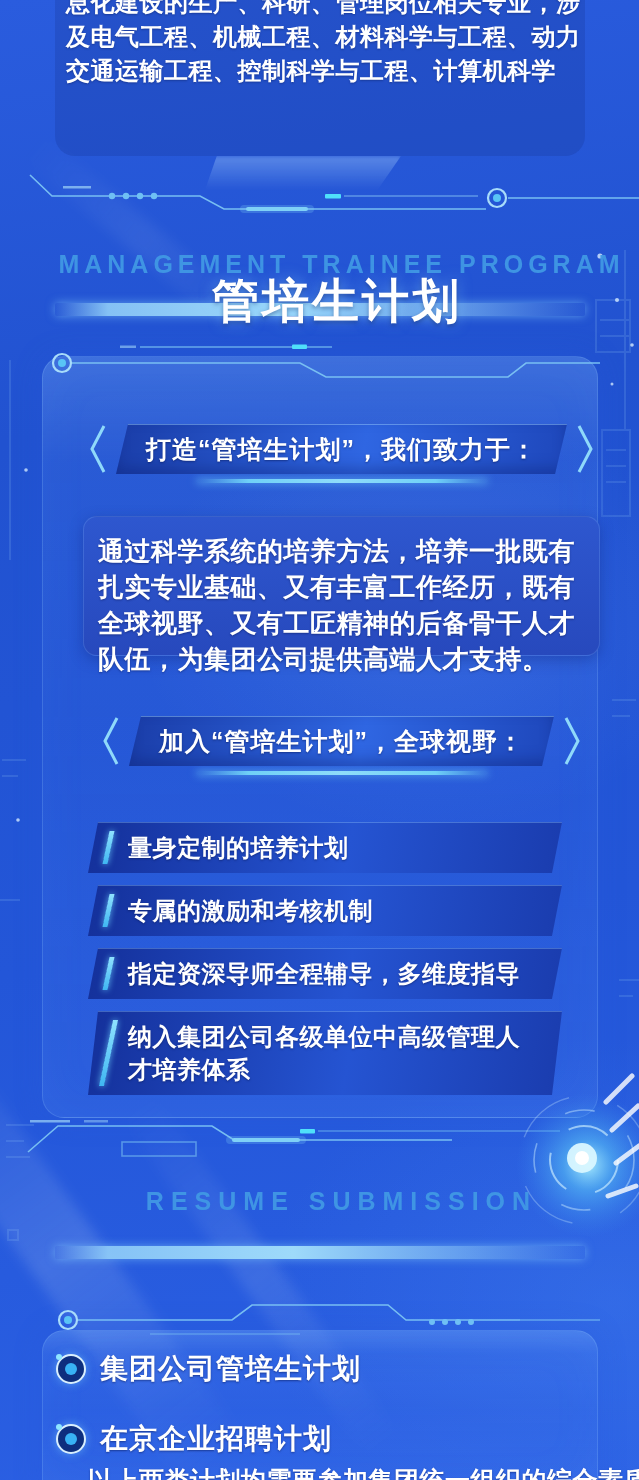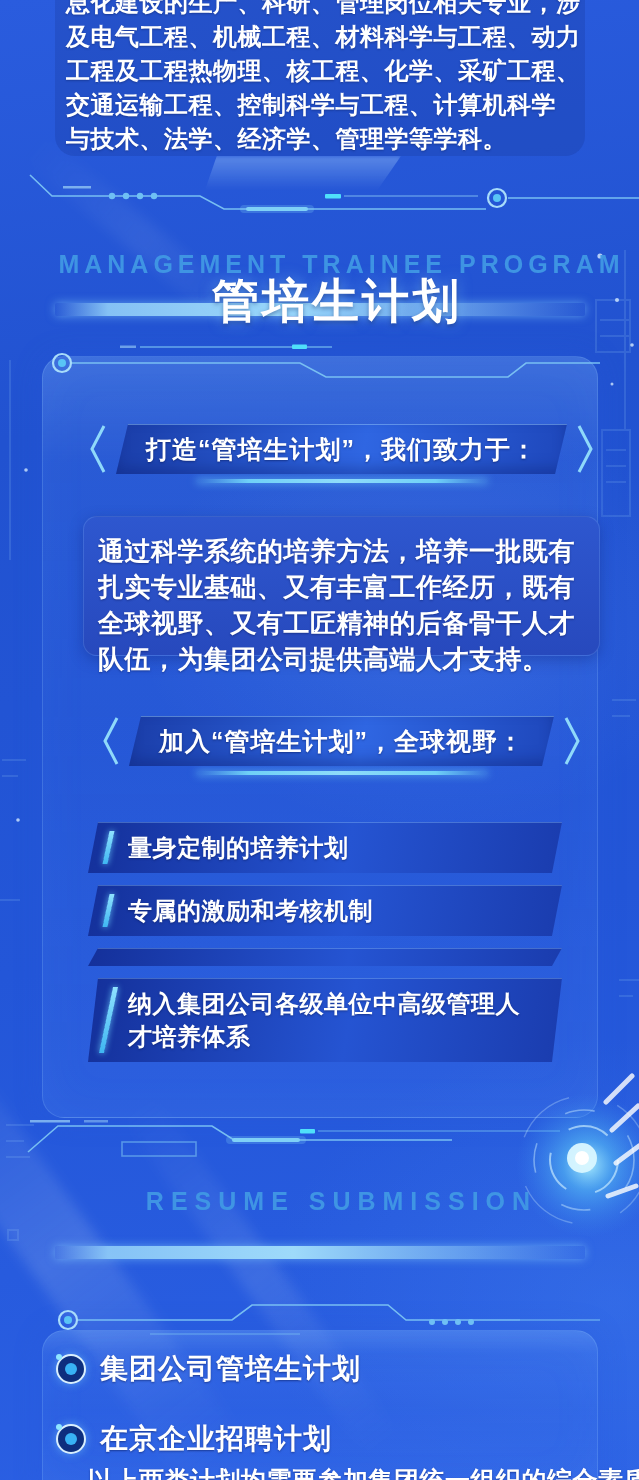--- a/index.html
+++ b/index.html
@@ -150,23 +150,21 @@
       <circle cx="612" cy="384" r="1.5"></circle>
         <circle cx="26" cy="470" r="1.8"></circle>
         <circle cx="18" cy="820" r="1.8"></circle>
     </g>
   </svg>
 
   <div class="abs top-panel"></div>
   <div class="abs top-text">
     <div class="nowrap">息化建设的生产、科研、管理岗位相关专业，涉</div>
     <div class="nowrap">及电气工程、机械工程、材料科学与工程、动力</div>
-    <div class="nowrap">工程及工程热物理、核工程、化学、采矿工程、</div>
     <div class="nowrap">交通运输工程、控制科学与工程、计算机科学</div>
-    <div class="nowrap">与技术、法学、经济学、管理学等学科。</div>
   </div>
 
   <svg class="deco" style="left:0;top:173px;" width="639" height="52" viewBox="0 0 639 52">
     <g fill="none" stroke="#7cc4f3" stroke-width="1.6" opacity="0.95">
       <path d="M30 2 L52 23 H200 L224 36 H486"></path>
       <path d="M508 25 H639"></path>
     </g>
     <circle cx="497" cy="25" r="9" fill="none" stroke="#a8dcfa" stroke-width="2.2"></circle>
     <circle cx="497" cy="25" r="4" fill="#59c4f6"></circle>
     <g fill="#6fc0f4">
@@ -240,20 +238,21 @@
     <div class="benefit">
       <span class="slash"></span>
       <div class="btext">量身定制的培养计划</div>
     </div>
     <div class="benefit">
       <span class="slash"></span>
       <div class="btext">专属的激励和考核机制</div>
     </div>
     <div class="benefit">
       <span class="slash"></span>
+      <div class="btext">指定资深导师全程辅导，多维度指导</div>
     </div>
     <div class="benefit">
       <span class="slash"></span>
       <div class="btext">纳入集团公司各级单位中高级管理人才培养体系</div>
     </div>
   </div>
 
   <svg class="deco" style="left:0;top:1112px;" width="639" height="56" viewBox="0 0 639 56">
     <g fill="none" stroke="#7cc4f3" stroke-width="1.6" opacity="0.95">
       <path d="M28 40 L58 14 H212 L234 28 H452"></path>

